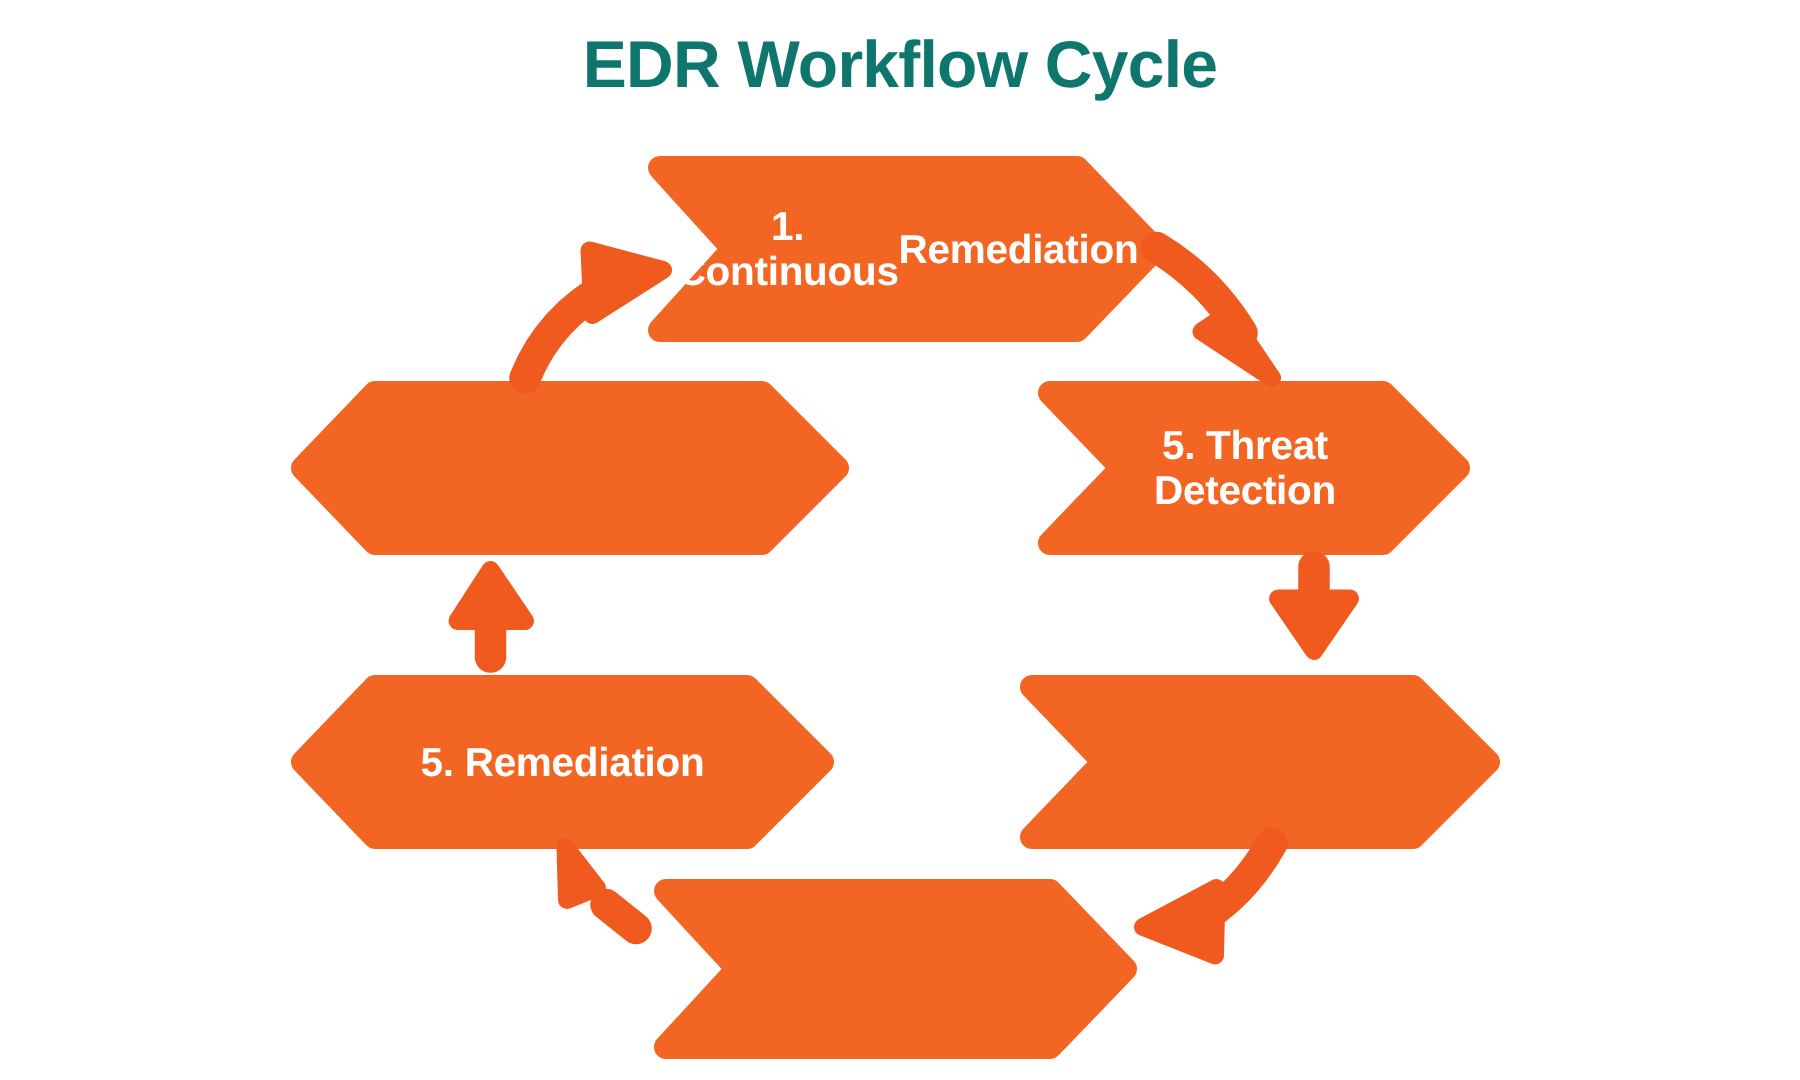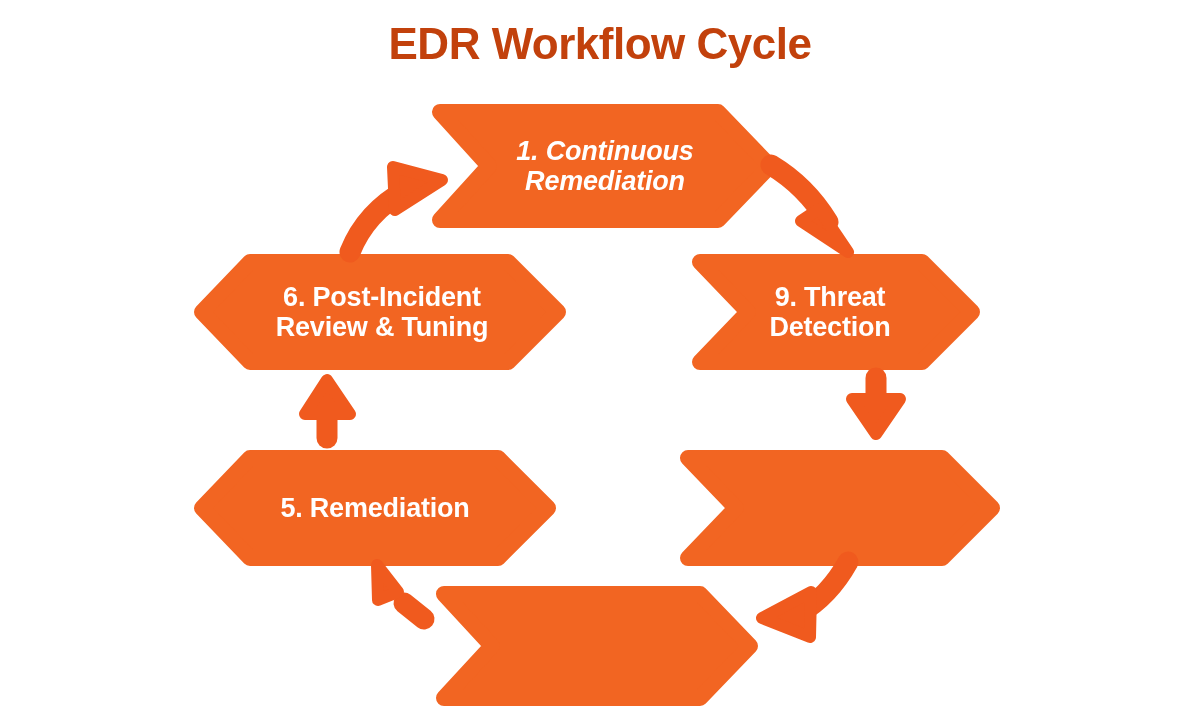--- a/index.html
+++ b/index.html
@@ -22,21 +22,21 @@
   #page-title {
     position: absolute;
     left: 0;
     top: 20px;
     width: 1200px;
     text-align: center;
     font-family: "Liberation Sans", sans-serif;
     font-size: 44px;
     font-weight: bold;
     letter-spacing: -0.5px;
-    color: #c2410c;
+    color: #0f766e;
     line-height: 1.1;
   }
   #diagram-svg {
     position: absolute;
     left: 0;
     top: 0;
     width: 1200px;
     height: 720px;
   }
   .step-label {
@@ -100,34 +100,30 @@
       <path d="M 327 438 L 327 412" fill="none" stroke="#F05A1E" stroke-width="21" stroke-linecap="round"></path>
       <path d="M 305 414 L 327 380 L 350 414 Z" fill="#F05A1E" stroke="#F05A1E" stroke-width="12" stroke-linejoin="round"></path>
     </g>
 
     <g>
       <path d="M 350 252 Q 366 212 406 190" fill="none" stroke="#F05A1E" stroke-width="21" stroke-linecap="round"></path>
       <path d="M 395 210 L 442 180 L 393 167 Z" fill="#F05A1E" stroke="#F05A1E" stroke-width="12" stroke-linejoin="round"></path>
     </g>
   </svg>
 
-  <div class="step-label" style="left:470px; top:122px; width:270px; height:88px; flex-direction:column;font-style:italic;">
+  <div class="step-label" style="left:470px; top:122px; width:270px; height:88px; ">
     <span>1. Continuous</span>
     <span>Remediation</span>
   </div>
 
   <div class="step-label" style="left:720px; top:268px; width:220px; height:88px; flex-direction:column;">
-    <span>9. Threat</span>
+    <span>5. Threat</span>
     <span>Detection</span>
   </div>
 
 
 
   <div class="step-label" style="left:246px; top:464px; width:258px; height:88px; flex-direction:column;align-items:center;">
     <span>5. Remediation</span>
   </div>
 
-  <div class="step-label" style="left:240px; top:268px; width:284px; height:88px; flex-direction:column;">
-    <span>6. Post-Incident</span>
-    <span>Review &amp; Tuning</span>
-  </div>
 
 </div>
 
 </body></html>

